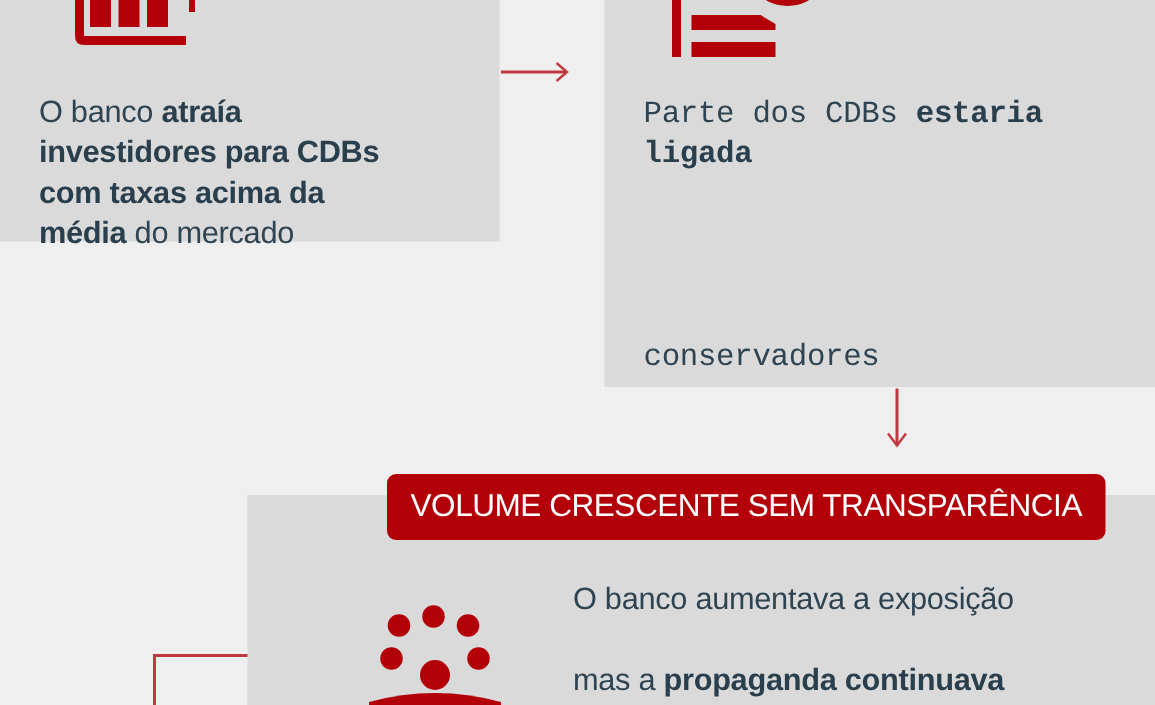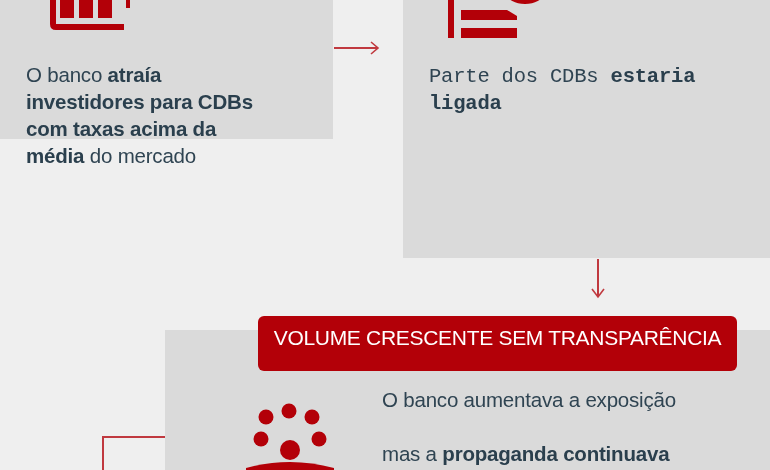--- a/index.html
+++ b/index.html
@@ -3,37 +3,37 @@
 <meta charset="utf-8">
 <style>
   html, body { margin:0; padding:0; }
   body {
     width:770px; height:470px; overflow:hidden; position:relative;
     background:#efefef;
     font-family:"Liberation Sans", "DejaVu Sans", sans-serif;
     color:#2e4350;
   }
   .card { position:absolute; background:#dadada; }
-  #card1 { left:0; top:0; width:333px; height:139px; }
+  #card1 { left:0; top:0; width:333px; height:161px; }
   #card2 { left:403px; top:0; width:367px; height:258px;font-family:Liberation Mono, monospace; }
   #card3 { left:165px; top:330px; width:605px; height:140px; }
 
   .text { position:absolute; font-size:20.5px; line-height:27px; letter-spacing:-0.2px; color:#2f4452; }
   .text b { font-weight:bold; color:#2a3f4d; }
   #card1 .text { left:26px; top:61px; width:300px; }
   #card2 .text { left:26px; top:63px; width:340px; }
   #card3 .text { left:217px; top:56px; width:390px; }
 
   .icon { position:absolute; }
   #chart-icon { left:42px; top:-10px; }
   #doc-icon { left:445px; top:-10px; }
   #people-icon { left:240px; top:400px; }
 
   .banner {
-    position:absolute; left:258px; top:316px; width:479px; height:55px;
+    position:absolute; left:258px; top:316px; width:479px; height:44px;
     background:#b30008; border-radius:6px; color:#ffffff;
     font-size:21px; line-height:44px; text-align:center; letter-spacing:-0.3px;
   }
   .line { position:absolute; background:#c0393f; }
 </style>
 </head>
 <body>
 
 <div class="card" id="card1">
   <div class="text">
@@ -56,20 +56,21 @@
   <polyline points="3,1 10,7 3,13" fill="none" stroke="#c0393f" stroke-width="1.6"></polyline>
 </svg>
 
 <div class="card" id="card2">
   <div class="text">
     <span>Parte dos CDBs </span><b>estaria ligada</b><br>
     <br>
     <br>
     <br>
     <br>
+    <span>conservadores</span>
   </div>
 </div>
 <svg class="icon" id="doc-icon" width="110" height="50" viewBox="0 0 110 50">
   <rect x="3" y="0" width="6" height="48" fill="#b30008"></rect>
   <rect x="16" y="0" width="56" height="8" fill="#b30008"></rect>
   <path d="M16 20 H62 L72 26 V30 H16 Z" fill="#b30008"></path>
   <rect x="16" y="38" width="56" height="10" fill="#b30008"></rect>
   <ellipse cx="80" cy="4" rx="18" ry="10" fill="#b30008"></ellipse>
 </svg>
 

